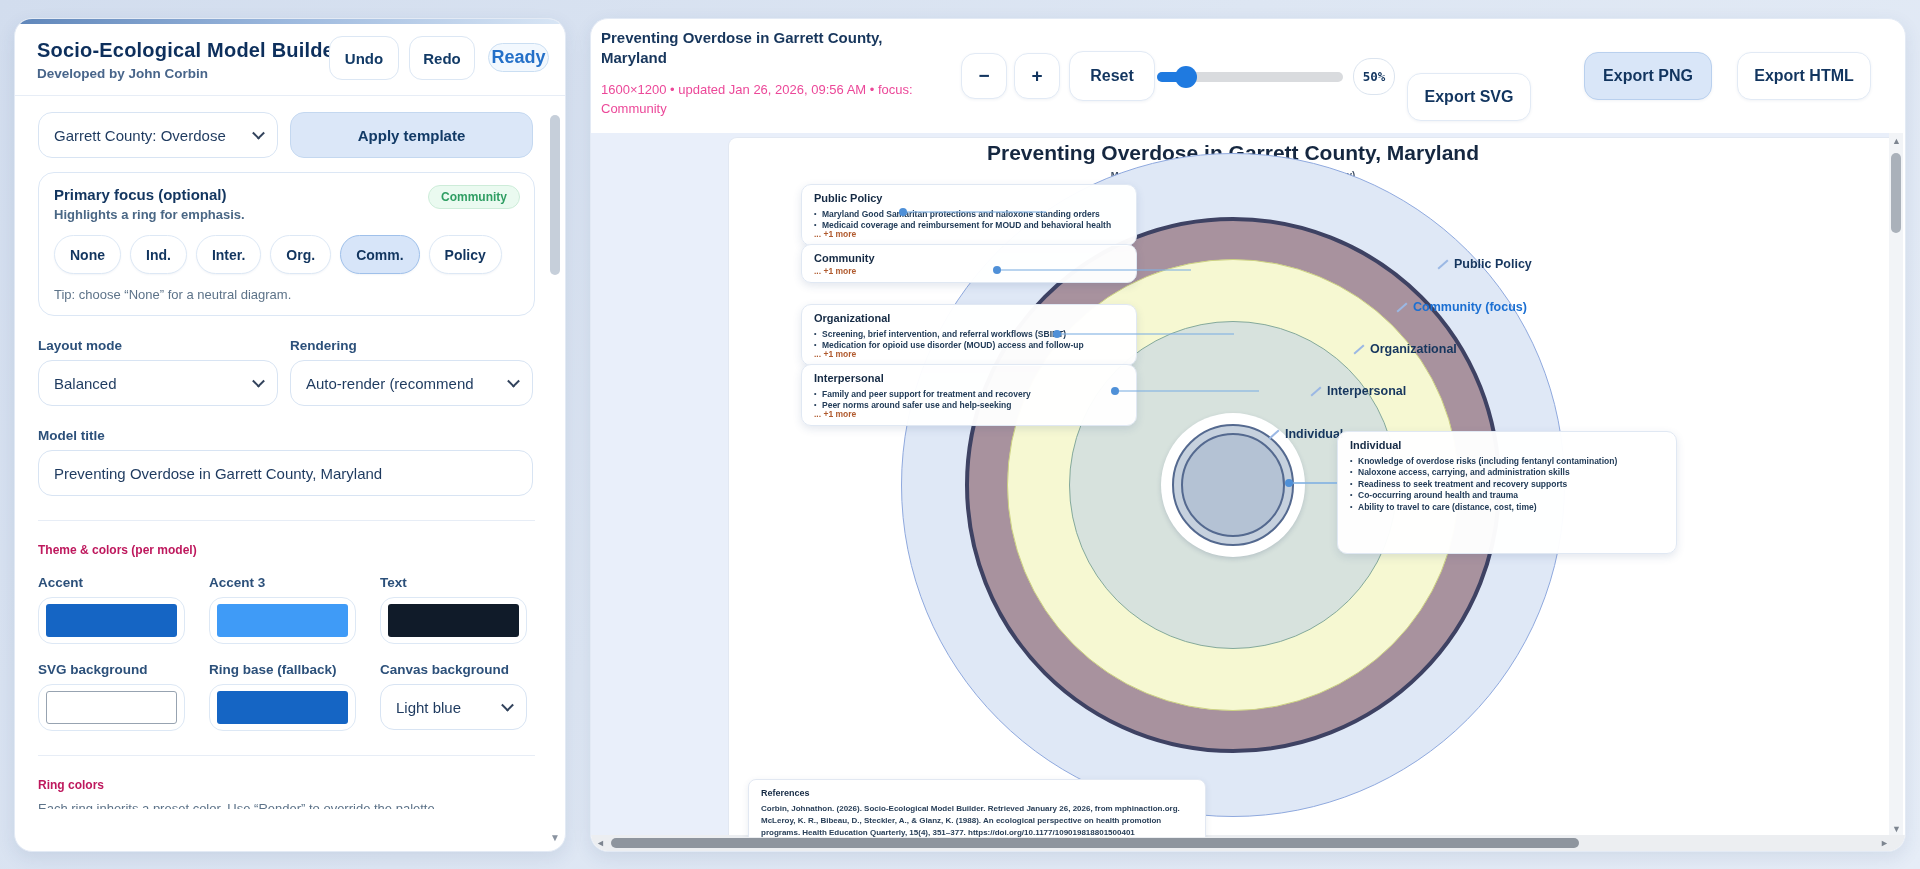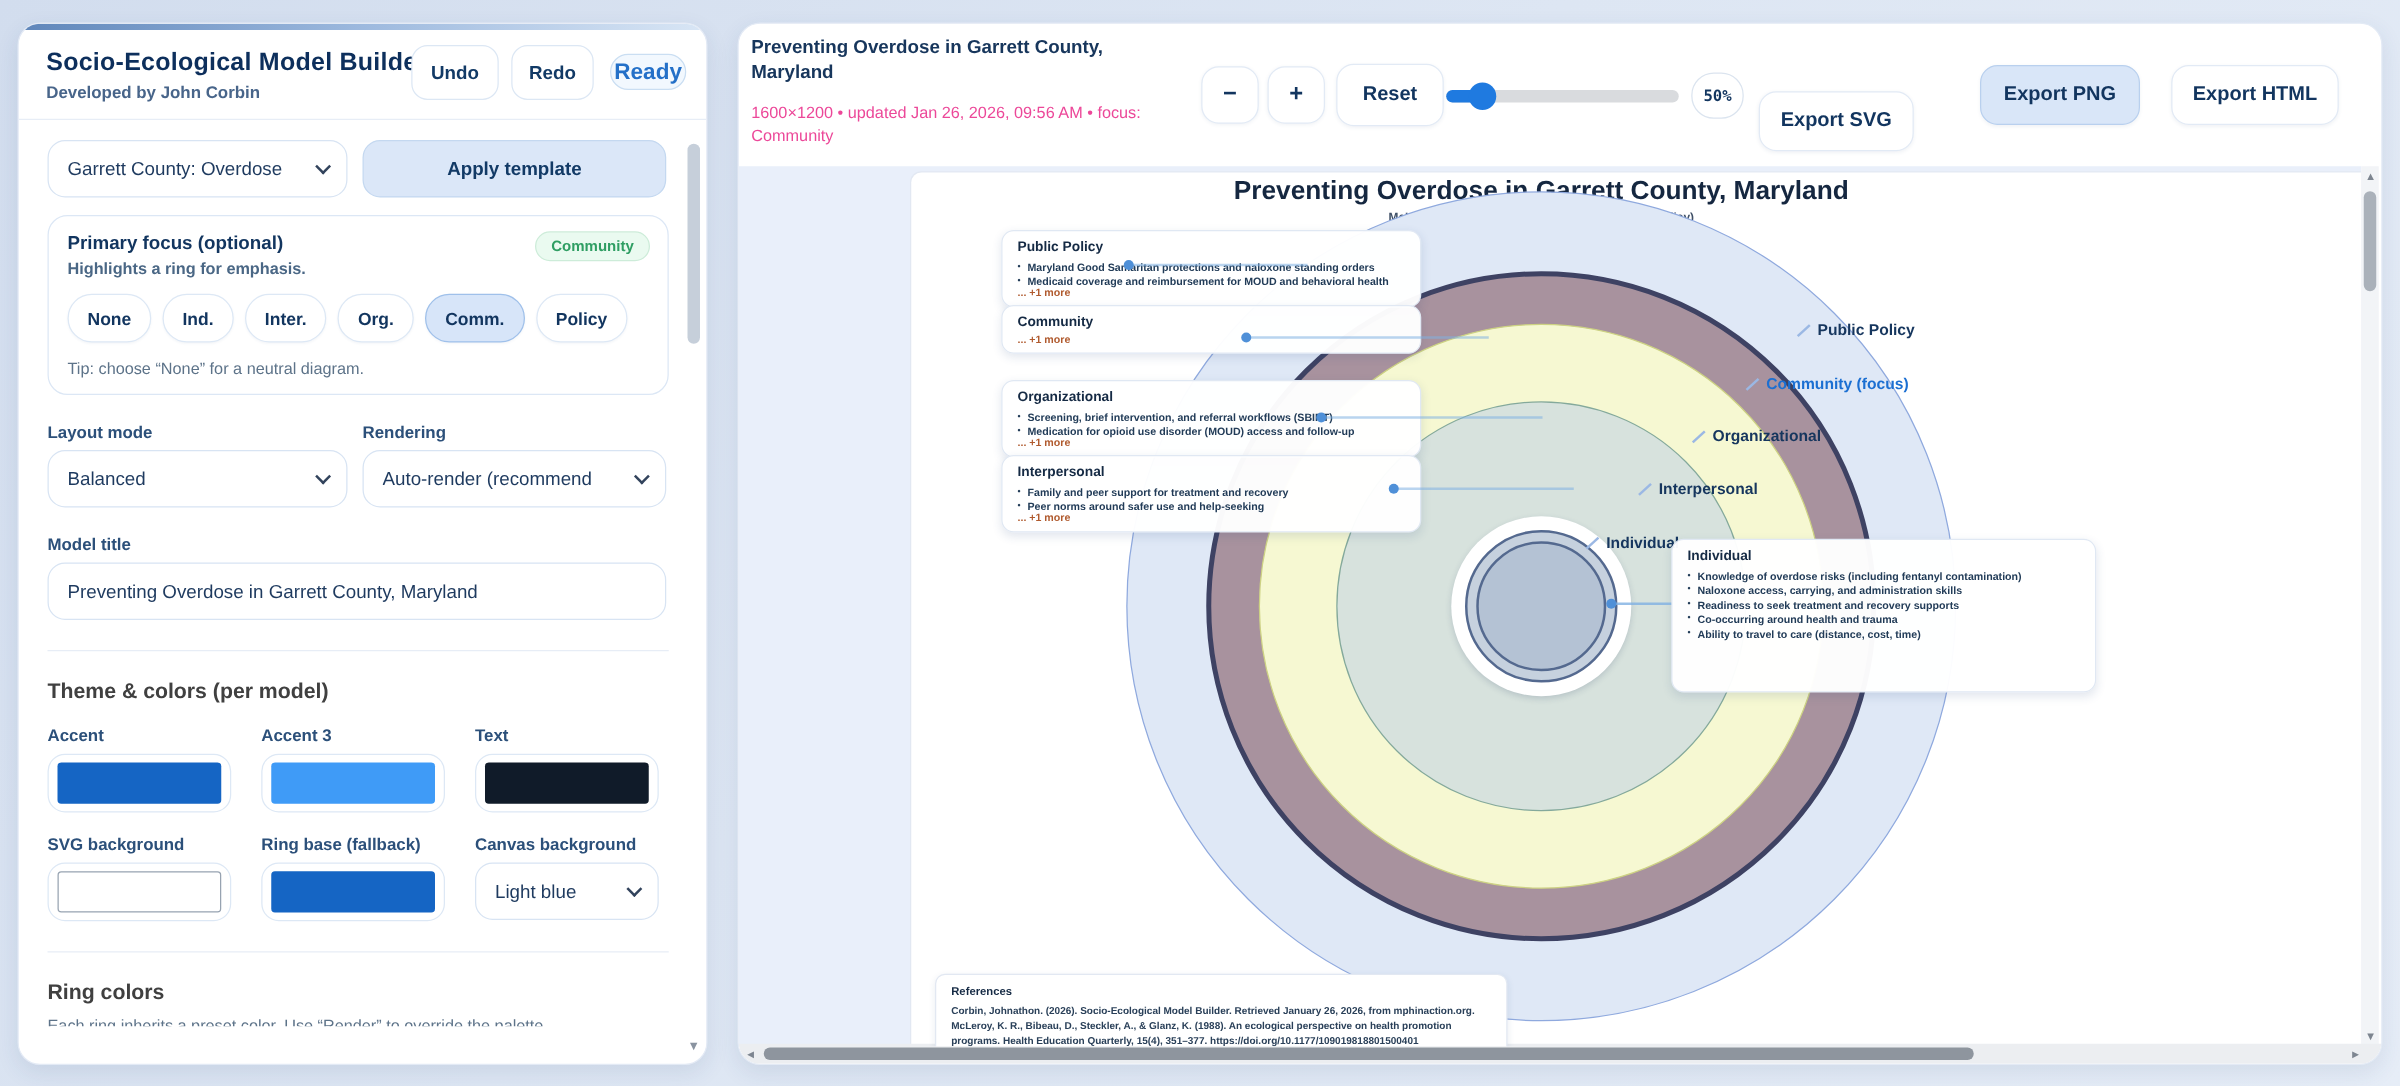--- a/index.html
+++ b/index.html
@@ -52,21 +52,21 @@
     border:1.5px solid #dde8f5; font-size:14px; font-weight:bold; color:#12355f;
     display:flex; align-items:center; cursor:pointer; box-shadow:0 1px 2px rgba(50,80,130,.06); }
   .focus-opt.sel { background:#d7e5f9; border-color:#9fc0ea; }
   .focus-tip { font-size:13px; color:#5d7389; margin-top:13px; }
   .two-col { display:flex; gap:12px; margin-top:22px; }
   .two-col > div:first-child { width:240px; }
   .two-col > div:last-child  { width:243px; }
   .text-input { width:495px; height:46px; border:1.5px solid #d8e4f3; border-radius:14px;
     font-size:15px; color:#1e3a5f; padding:0 15px; display:flex; align-items:center; background:#fff; }
   .hr { border-top:1px solid #e7edf6; margin:24px 0 22px 0; }
-  .sec-title { font-size:17px; font-weight:bold; color:#404040; }
+  .sec-title { font-size:12px; font-weight:bold; color:#be185d; }
   .sw-grid { display:flex; gap:24px; margin-top:18px; }
   .sw { width:147px; }
   .sw-box { margin-top:7px; height:47px; border:1.5px solid #dde8f5; border-radius:14px;
     padding:6px 7px; background:#fff; cursor:pointer; }
   .sw-color { width:100%; height:100%; border-radius:3px; }
   .sw-color.white { border:1px solid #97a3b1; }
   #canvas-bg-select { margin-top:7px; width:147px; }
   .ring-hint-clip { height:8px; overflow:hidden; margin-top:9px; font-size:13px; color:#5d7389; }
 
   

